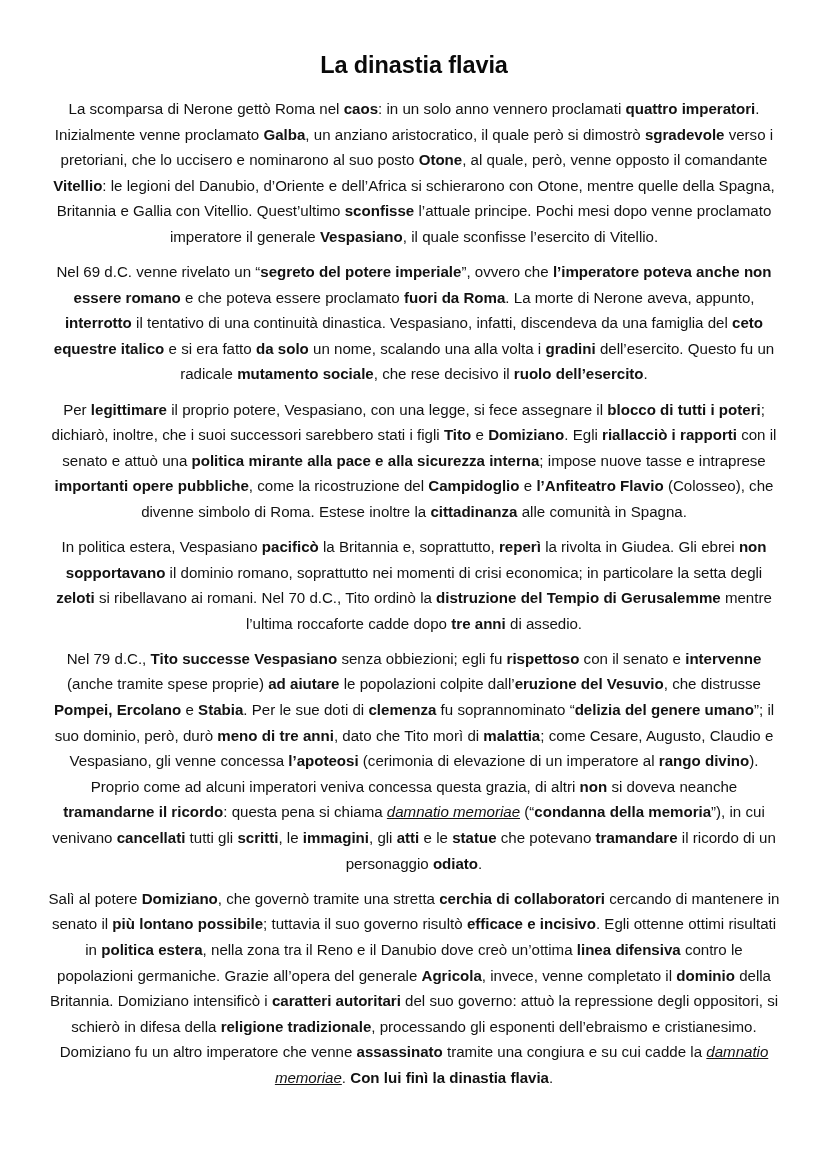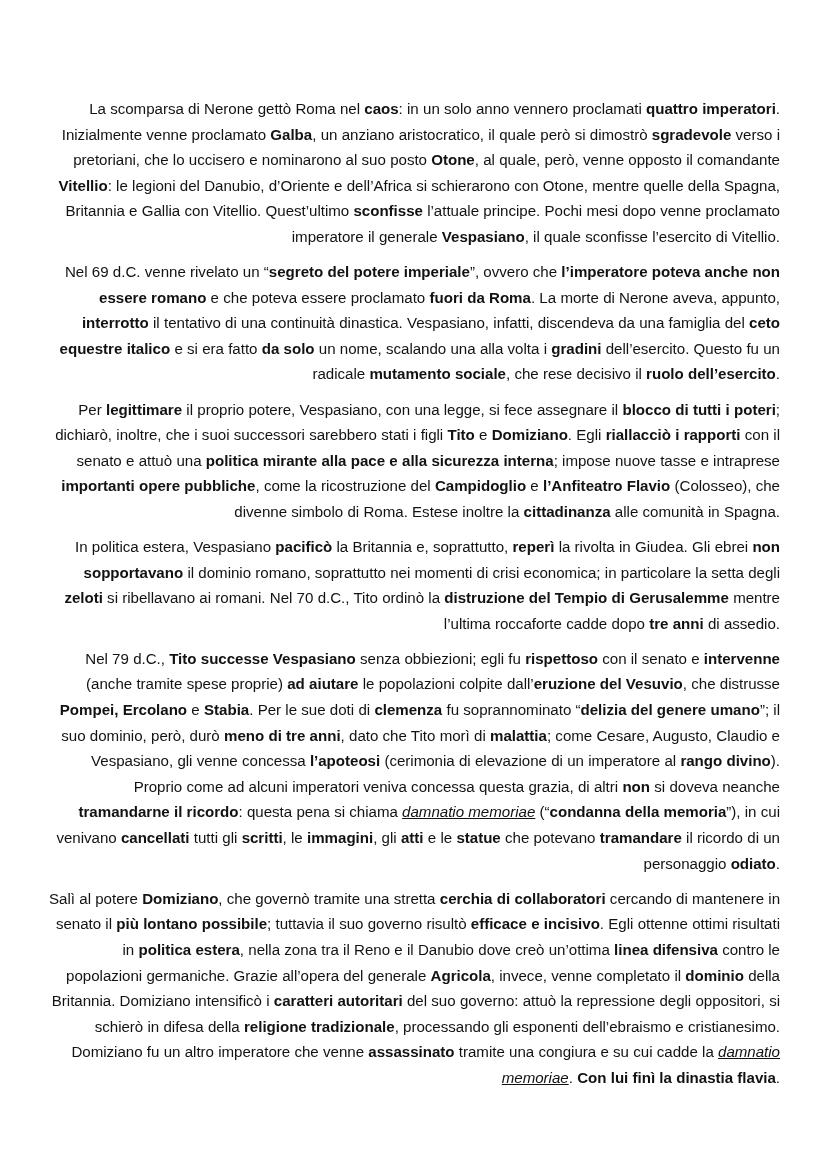--- a/index.html
+++ b/index.html
@@ -41,41 +41,42 @@
     position: absolute;
     top: 96px;
     left: 48px;
     width: 732px;
   }
   p.para {
     margin: 0 0 9.5px 0;
     padding: 0;
     font-size: 15.1px;
     line-height: 25.6px;
-    text-align: right;
+    text-align: center;
     color: #121212;
     letter-spacing: -0.02px;
     word-spacing: 0.1px;
   }
   p.para:last-child {
     margin-bottom: 16px;
   }
   b, strong {
     font-weight: bold;
   }
   i, em {
     font-style: italic;
     text-decoration: underline;
   }
 </style>
 </head>
 <body>
 
 <div class="page">
 
+  <h1 class="doc-title">La dinastia flavia</h1>
 
   <div class="body-text">
     <p class="para"><span>La scomparsa di Nerone gettò Roma nel </span><b>caos</b><span>: in un solo anno vennero proclamati </span><b>quattro imperatori</b><span>. Inizialmente venne proclamato </span><b>Galba</b><span>, un anziano aristocratico, il quale però si dimostrò </span><b>sgradevole</b><span> verso i pretoriani, che lo uccisero e nominarono al suo posto </span><b>Otone</b><span>, al quale, però, venne opposto il comandante </span><b>Vitellio</b><span>: le legioni del Danubio, d’Oriente e dell’Africa si schierarono con Otone, mentre quelle della Spagna, Britannia e Gallia con Vitellio. Quest’ultimo </span><b>sconfisse</b><span> l’attuale principe. Pochi mesi dopo venne proclamato imperatore il generale </span><b>Vespasiano</b><span>, il quale sconfisse l’esercito di Vitellio.</span></p>
     <p class="para"><span>Nel 69 d.C. venne rivelato un “</span><b>segreto del potere imperiale</b><span>”, ovvero che </span><b>l’imperatore poteva anche non essere romano</b><span> e che poteva essere proclamato </span><b>fuori da Roma</b><span>. La morte di Nerone aveva, appunto, </span><b>interrotto</b><span> il tentativo di una continuità dinastica. Vespasiano, infatti, discendeva da una famiglia del </span><b>ceto equestre italico</b><span> e si era fatto </span><b>da solo</b><span> un nome, scalando una alla volta i </span><b>gradini</b><span> dell’esercito. Questo fu un radicale </span><b>mutamento sociale</b><span>, che rese decisivo il </span><b>ruolo dell’esercito</b><span>.</span></p>
     <p class="para"><span>Per </span><b>legittimare</b><span> il proprio potere, Vespasiano, con una legge, si fece assegnare il </span><b>blocco di tutti i poteri</b><span>; dichiarò, inoltre, che i suoi successori sarebbero stati i figli </span><b>Tito</b><span> e </span><b>Domiziano</b><span>. Egli </span><b>riallacciò i rapporti</b><span> con il senato e attuò una </span><b>politica mirante alla pace e alla sicurezza interna</b><span>; impose nuove tasse e intraprese </span><b>importanti opere pubbliche</b><span>, come la ricostruzione del </span><b>Campidoglio</b><span> e </span><b>l’Anfiteatro Flavio</b><span> (Colosseo), che divenne simbolo di Roma. Estese inoltre la </span><b>cittadinanza</b><span> alle comunità in Spagna.</span></p>
     <p class="para"><span>In politica estera, Vespasiano </span><b>pacificò</b><span> la Britannia e, soprattutto, </span><b>reperì</b><span> la rivolta in Giudea. Gli ebrei </span><b>non sopportavano</b><span> il dominio romano, soprattutto nei momenti di crisi economica; in particolare la setta degli </span><b>zeloti</b><span> si ribellavano ai romani. Nel 70 d.C., Tito ordinò la </span><b>distruzione del Tempio di Gerusalemme</b><span> mentre l’ultima roccaforte cadde dopo </span><b>tre anni</b><span> di assedio.</span></p>
     <p class="para"><span>Nel 79 d.C., </span><b>Tito successe Vespasiano</b><span> senza obbiezioni; egli fu </span><b>rispettoso</b><span> con il senato e </span><b>intervenne</b><span> (anche tramite spese proprie) </span><b>ad aiutare</b><span> le popolazioni colpite dall’</span><b>eruzione del Vesuvio</b><span>, che distrusse </span><b>Pompei, Ercolano</b><span> e </span><b>Stabia</b><span>. Per le sue doti di </span><b>clemenza</b><span> fu soprannominato “</span><b>delizia del genere umano</b><span>”; il suo dominio, però, durò </span><b>meno di tre anni</b><span>, dato che Tito morì di </span><b>malattia</b><span>; come Cesare, Augusto, Claudio e Vespasiano, gli venne concessa </span><b>l’apoteosi</b><span> (cerimonia di elevazione di un imperatore al </span><b>rango divino</b><span>). Proprio come ad alcuni imperatori veniva concessa questa grazia, di altri </span><b>non</b><span> si doveva neanche </span><b>tramandarne il ricordo</b><span>: questa pena si chiama </span><i>damnatio memoriae</i><span> (“</span><b>condanna della memoria</b><span>”), in cui venivano </span><b>cancellati</b><span> tutti gli </span><b>scritti</b><span>, le </span><b>immagini</b><span>, gli </span><b>atti</b><span> e le </span><b>statue</b><span> che potevano </span><b>tramandare</b><span> il ricordo di un personaggio </span><b>odiato</b><span>.</span></p>
     <p class="para"><span>Salì al potere </span><b>Domiziano</b><span>, che governò tramite una stretta </span><b>cerchia di collaboratori</b><span> cercando di mantenere in senato il </span><b>più lontano possibile</b><span>; tuttavia il suo governo risultò </span><b>efficace e incisivo</b><span>. Egli ottenne ottimi risultati in </span><b>politica estera</b><span>, nella zona tra il Reno e il Danubio dove creò un’ottima </span><b>linea difensiva</b><span> contro le popolazioni germaniche. Grazie all’opera del generale </span><b>Agricola</b><span>, invece, venne completato il </span><b>dominio</b><span> della Britannia. Domiziano intensificò i </span><b>caratteri autoritari</b><span> del suo governo: attuò la repressione degli oppositori, si schierò in difesa della </span><b>religione tradizionale</b><span>, processando gli esponenti dell’ebraismo e cristianesimo. Domiziano fu un altro imperatore che venne </span><b>assassinato</b><span> tramite una congiura e su cui cadde la </span><i>damnatio memoriae</i><span>. </span><b>Con lui finì la dinastia flavia</b><span>.</span></p>
   </div>
 

